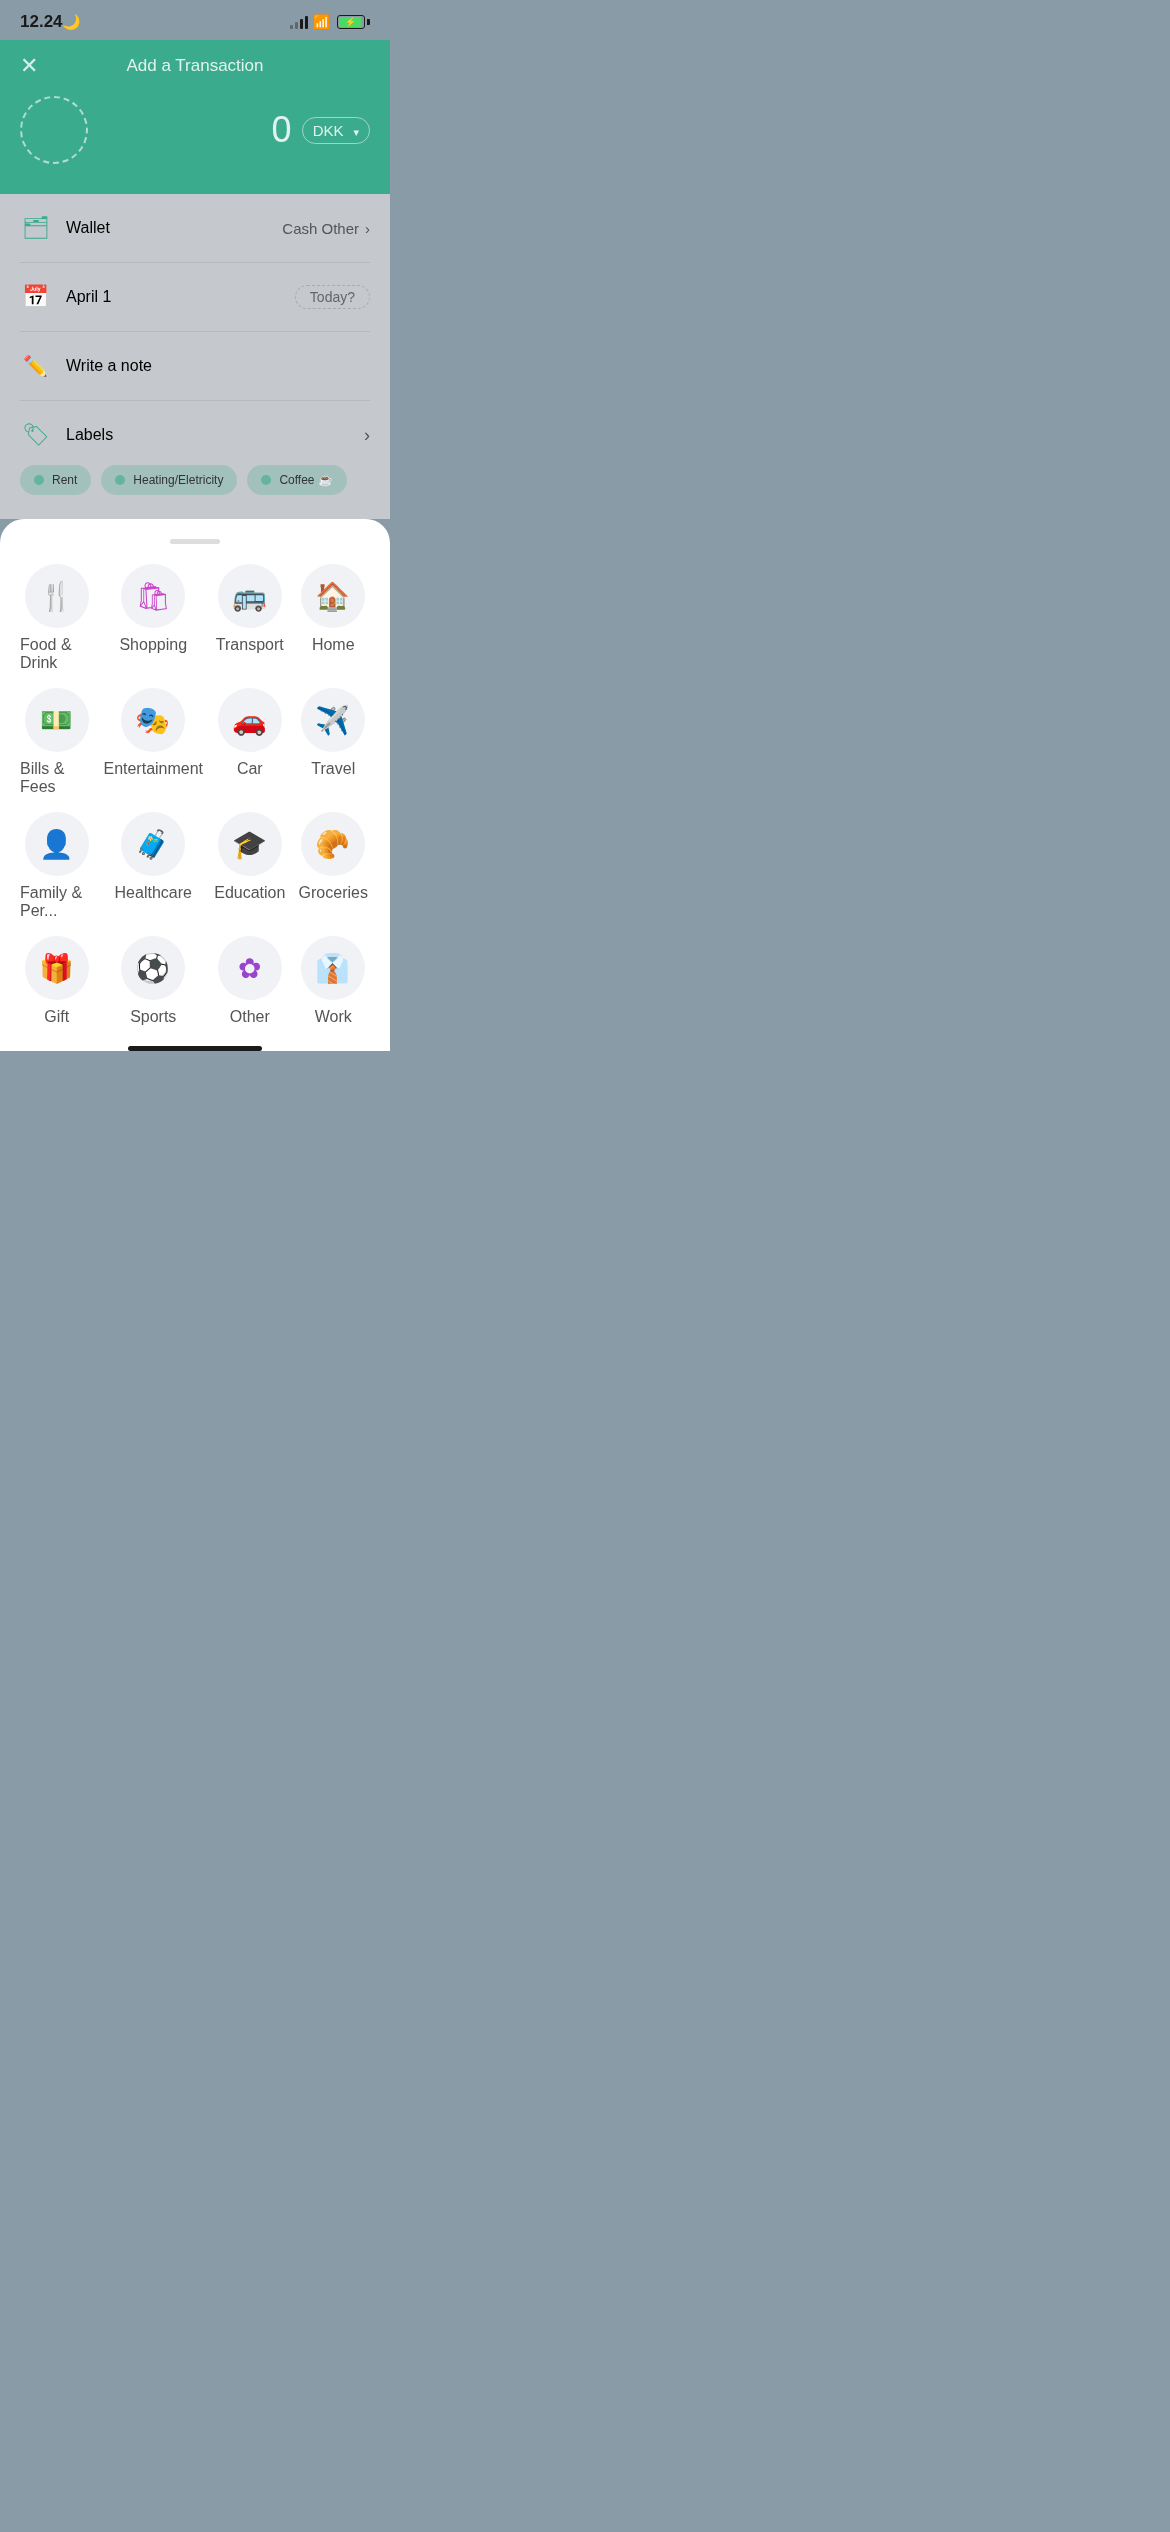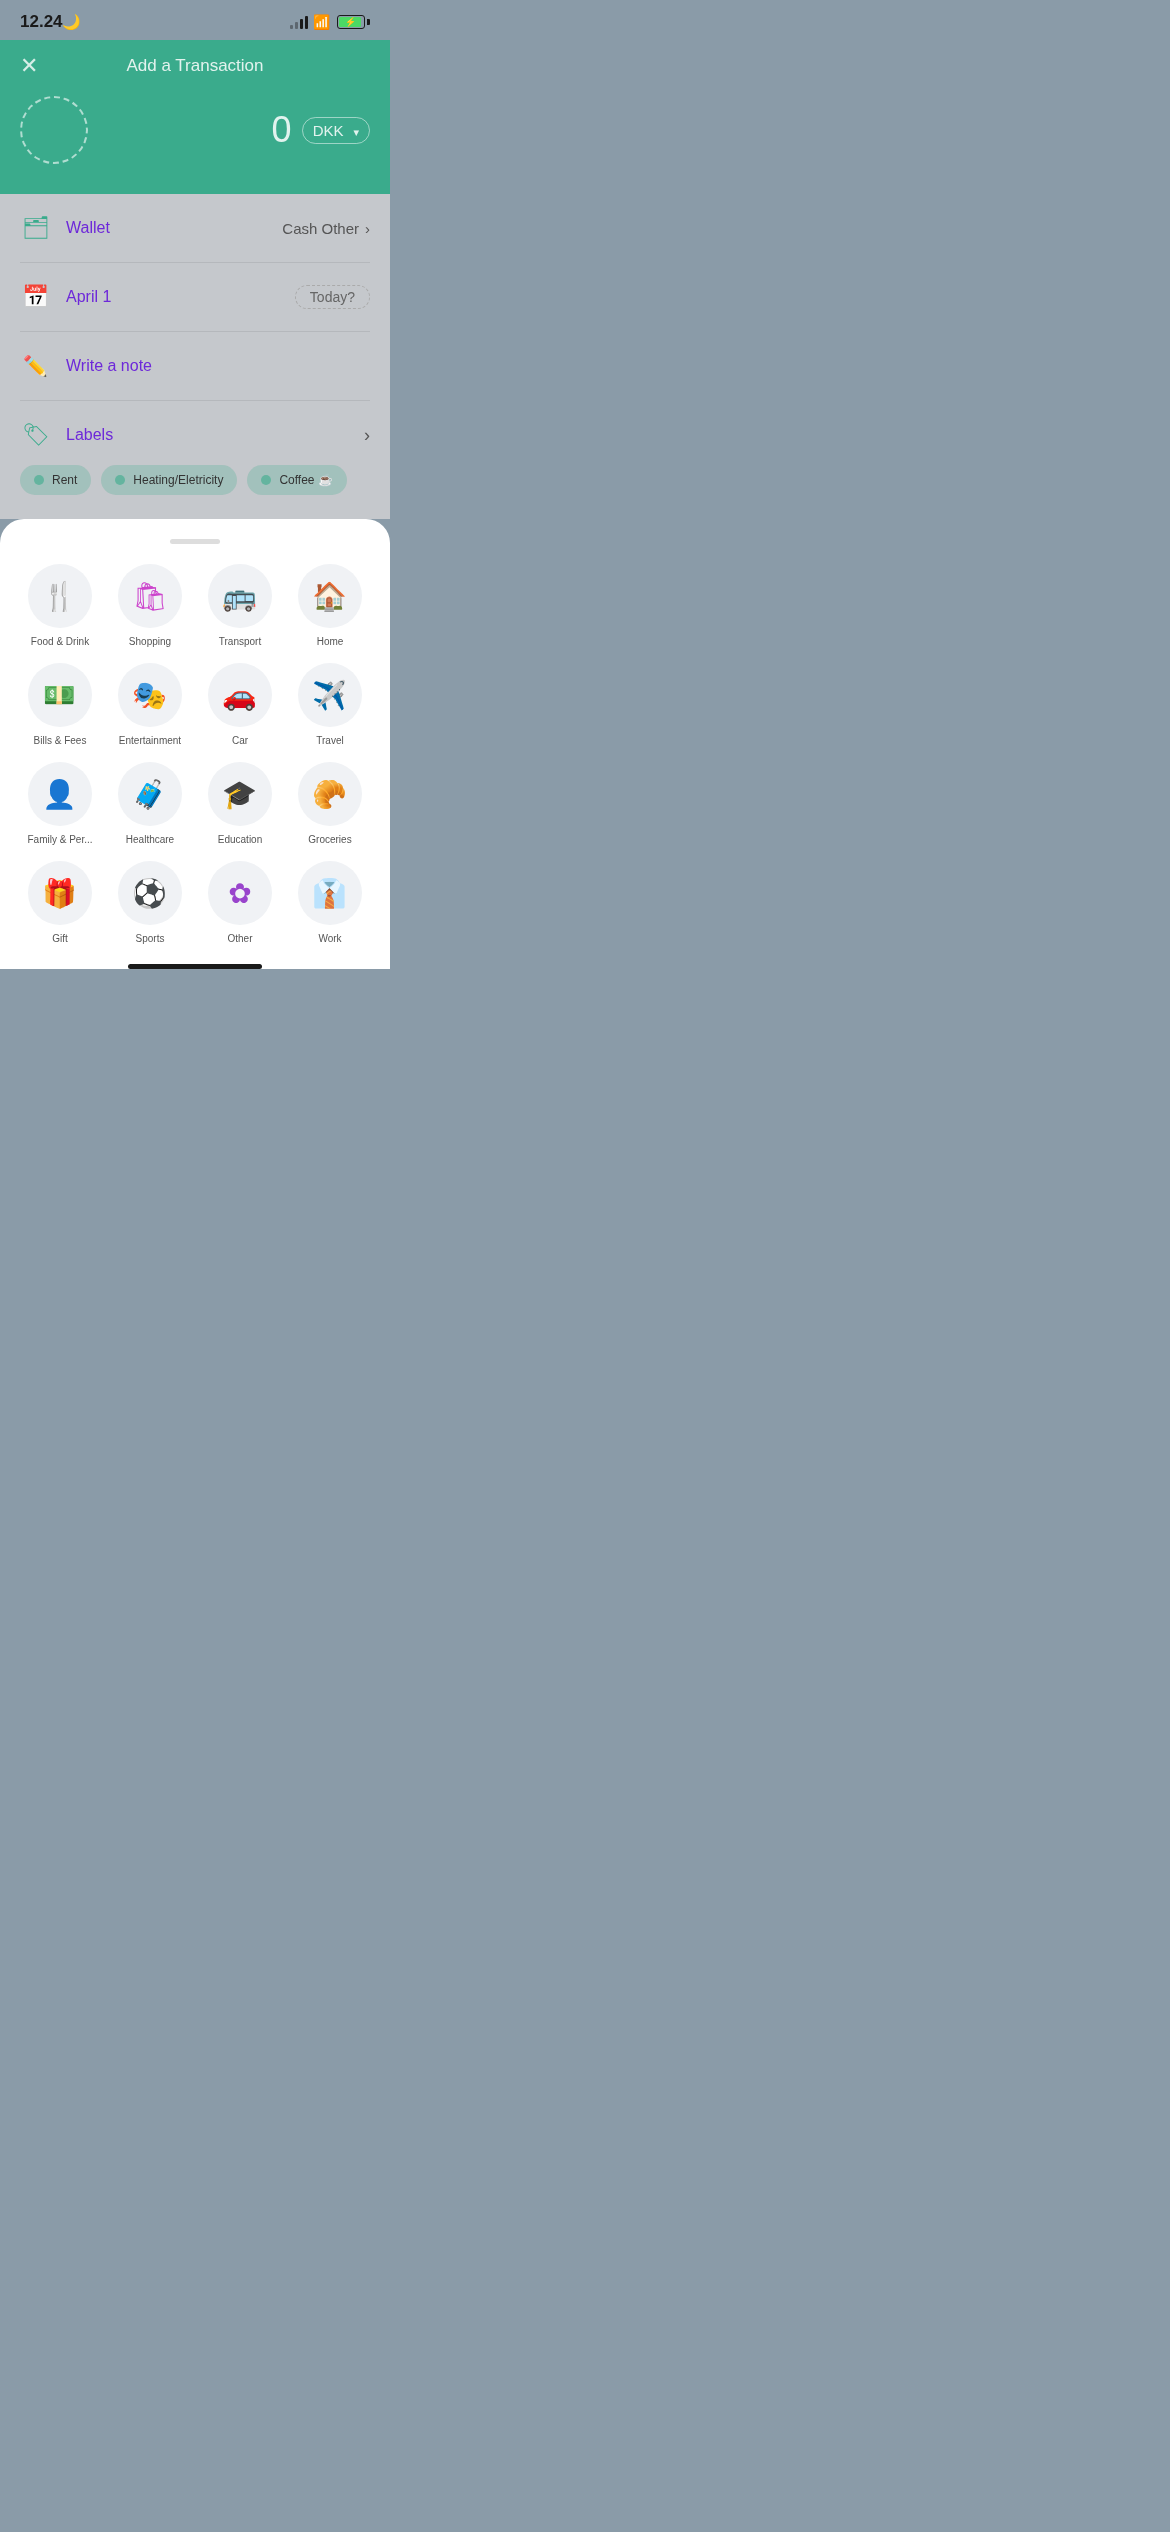--- a/index.html
+++ b/index.html
@@ -184,21 +184,21 @@
       width: 32px;
       height: 32px;
       display: flex;
       align-items: center;
       justify-content: center;
       font-size: 22px;
     }
 
     .row-label {
       font-size: 16px;
-      color: #6d28d9;
+      color: #000000;
     }
 
     .row-right {
       display: flex;
       align-items: center;
       gap: 6px;
       color: #555;
       font-size: 15px;
     }
 
@@ -344,23 +344,23 @@
       height: 64px;
       border-radius: 50%;
       background: #f0f2f5;
       display: flex;
       align-items: center;
       justify-content: center;
       font-size: 30px;
     }
 
     .cat-label {
-      font-size: 10px;
+      font-size: 16px;
       color: #555;
-      text-align: right;
+      text-align: left;
     }
 
     
     .home-indicator {
       width: 134px;
       height: 5px;
       background: #1a1a1a;
       border-radius: 3px;
       margin: 12px auto 8px;
     }

